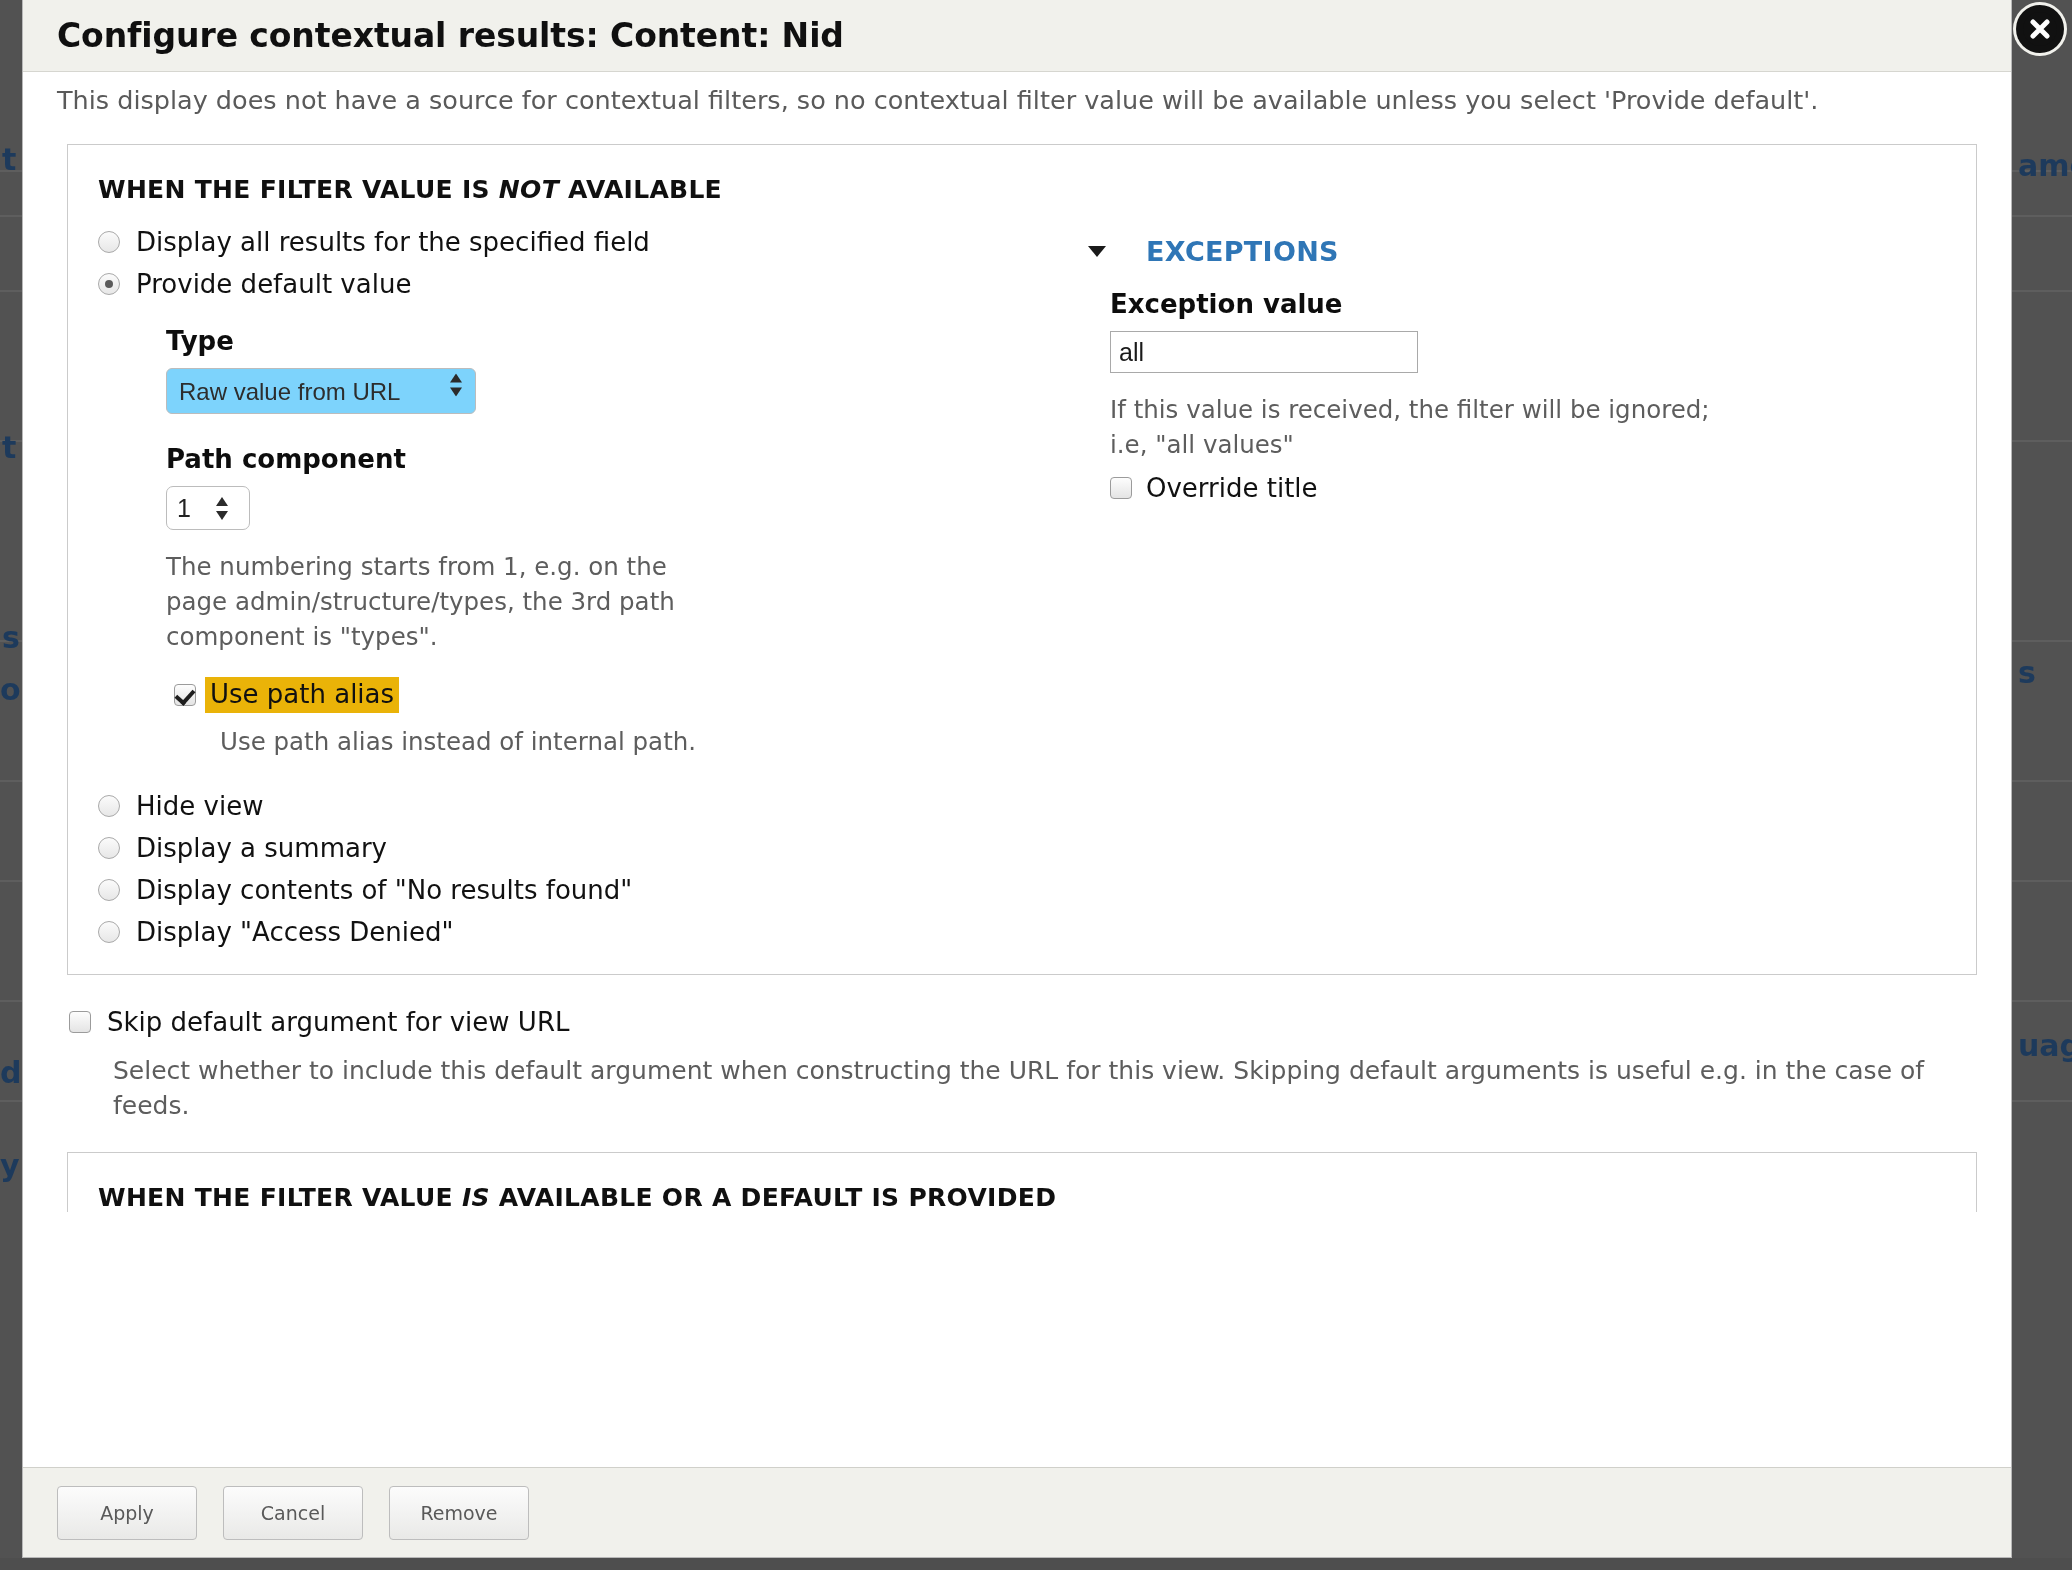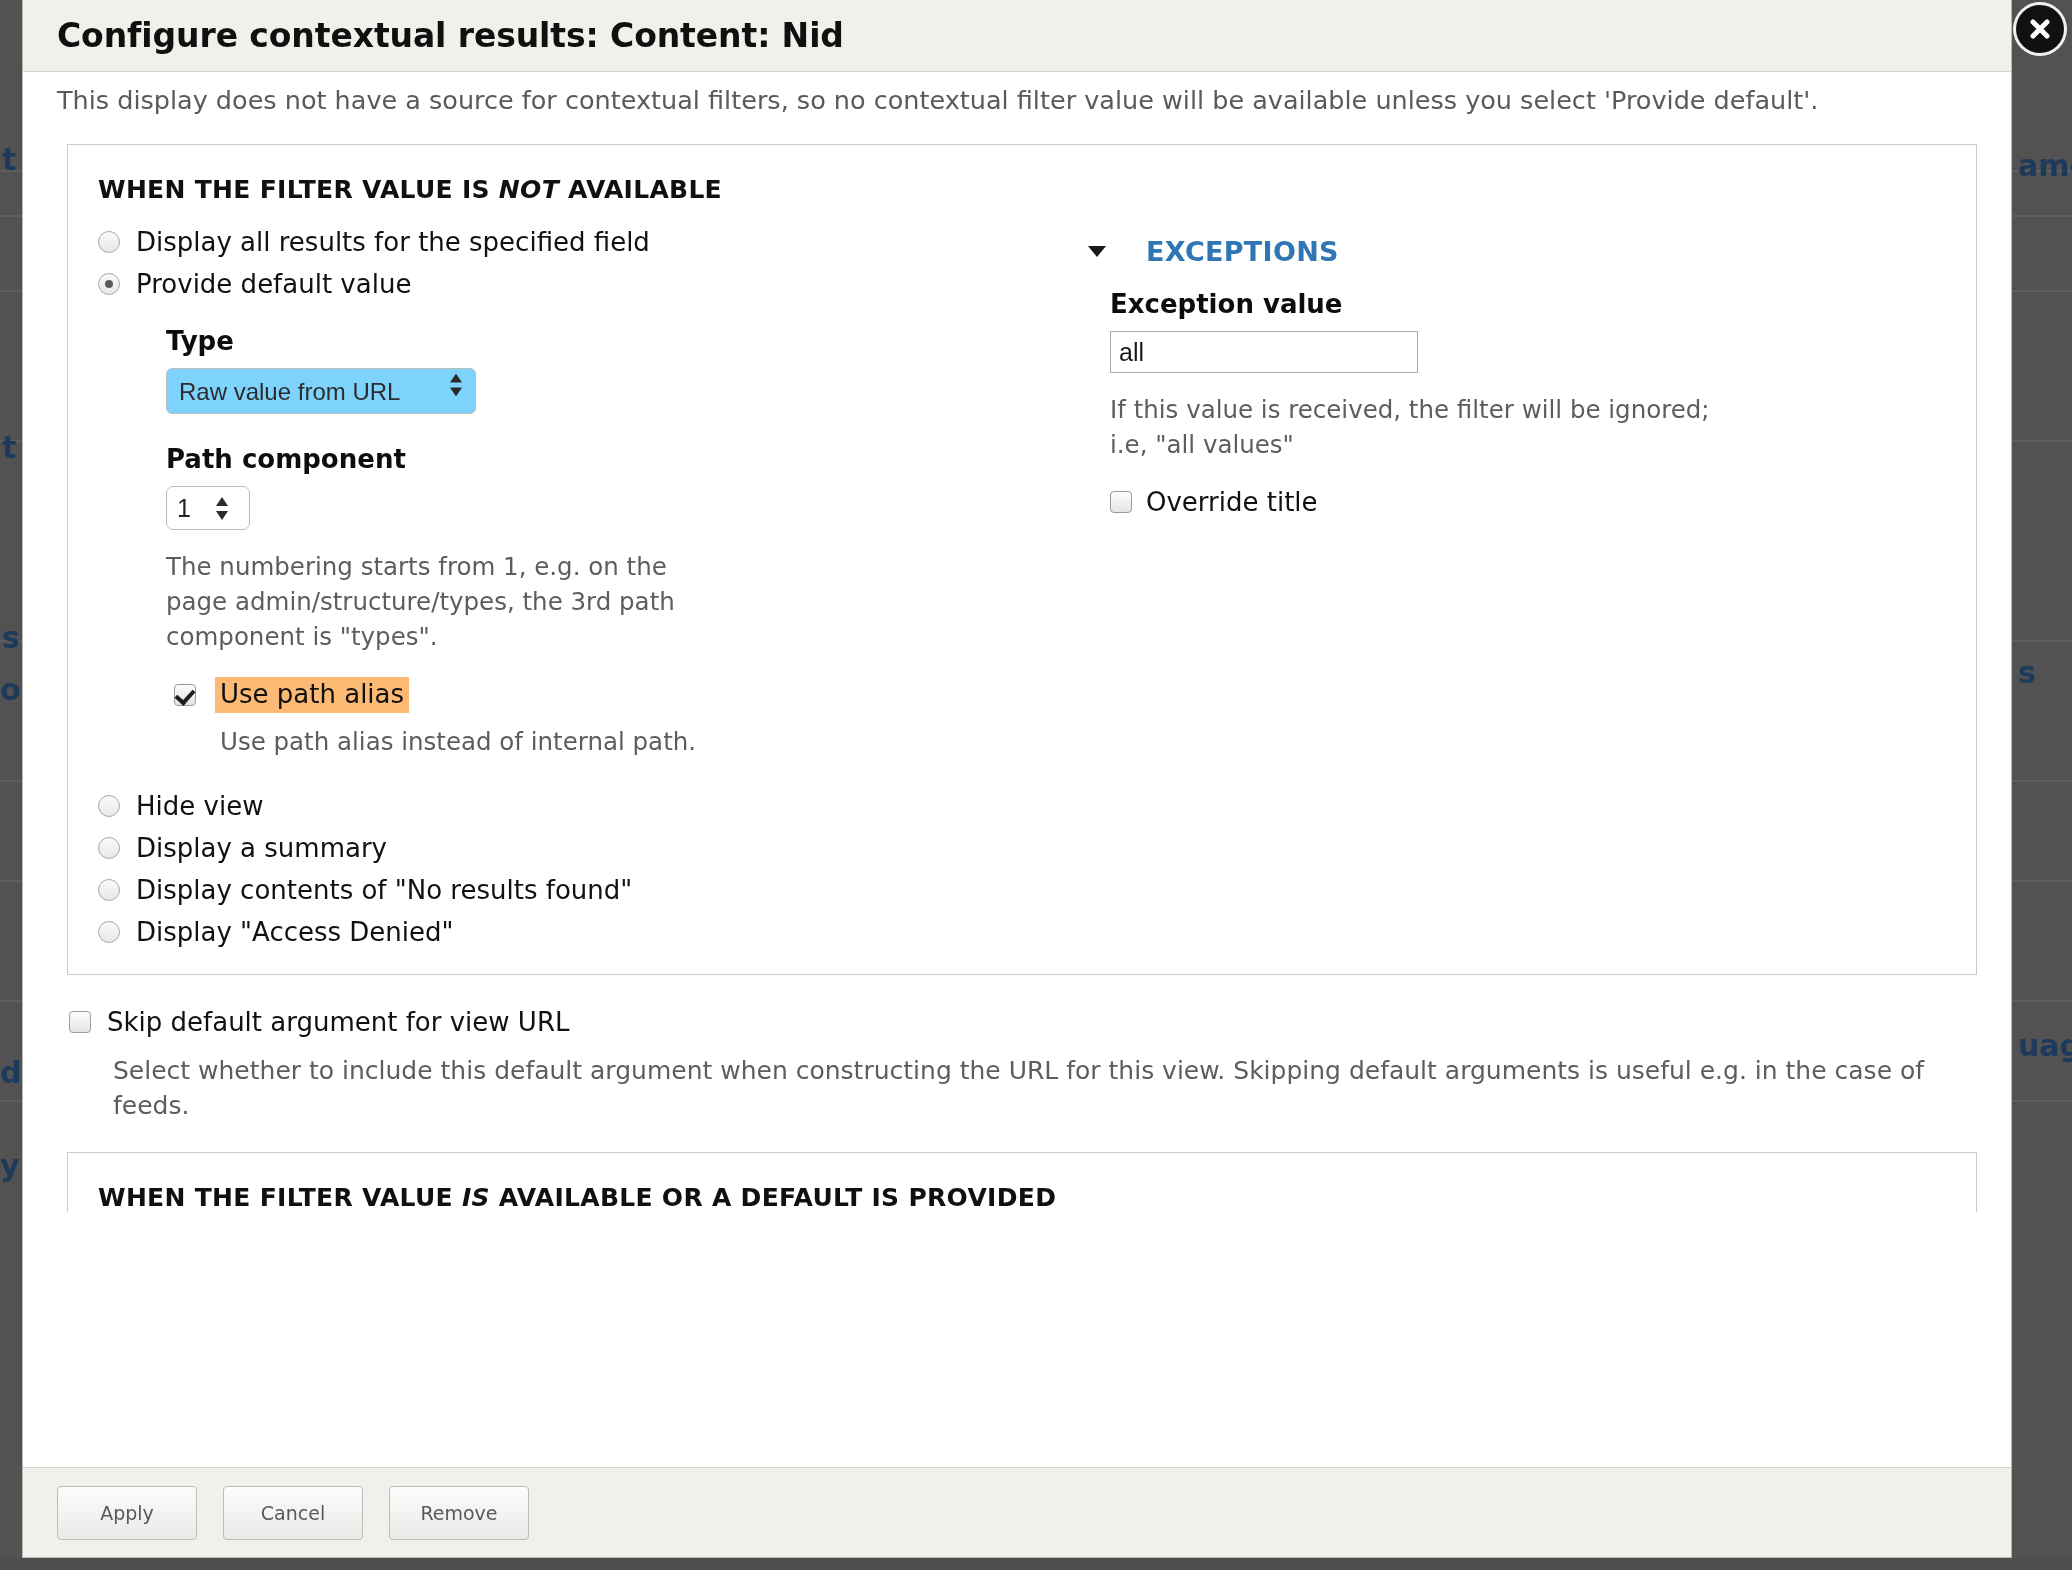--- a/index.html
+++ b/index.html
@@ -224,23 +224,23 @@
     border: solid #1e1e1e;
     border-width: 0 4px 4px 0;
     transform: rotate(42deg);
   }
   .check-row .clabel {
     font-size: 26px;
     color: #111;
     margin-left: 14px;
   }
   .clabel.selected {
-    background: #fdba74;
+    background: #eab308;
     padding: 2px 5px 4px 5px;
-    margin-left: 19px;
+    margin-left: 9px;
   }
   .check-help {
     font-size: 24.5px;
     color: #5d5d5d;
     margin: 14px 0 0 54px;
   }
 
   
   .exceptions-head {
     display: flex; align-items: center;
@@ -452,21 +452,21 @@
 
         <div class="col-right">
           <div class="exceptions-head">
             <span class="tri"></span>
             <span class="exceptions-title">EXCEPTIONS</span>
           </div>
           <div class="exc-body">
             <div class="exc-label">Exception value</div>
             <input class="text" type="text" value="all" style="">
             <div class="help" style="max-width:600px;">If this value is received, the filter will be ignored; i.e, "all values"</div>
-            <div class="check-row" style="margin-left:0;margin-top:24px;">
+            <div class="check-row" style="margin-left:0;margin-top:10px;">
               <span class="cbox"></span>
               <span class="clabel">Override title</span>
             </div>
           </div>
         </div>
 
       </div>
     </fieldset>
 
     <div class="outer-check">

